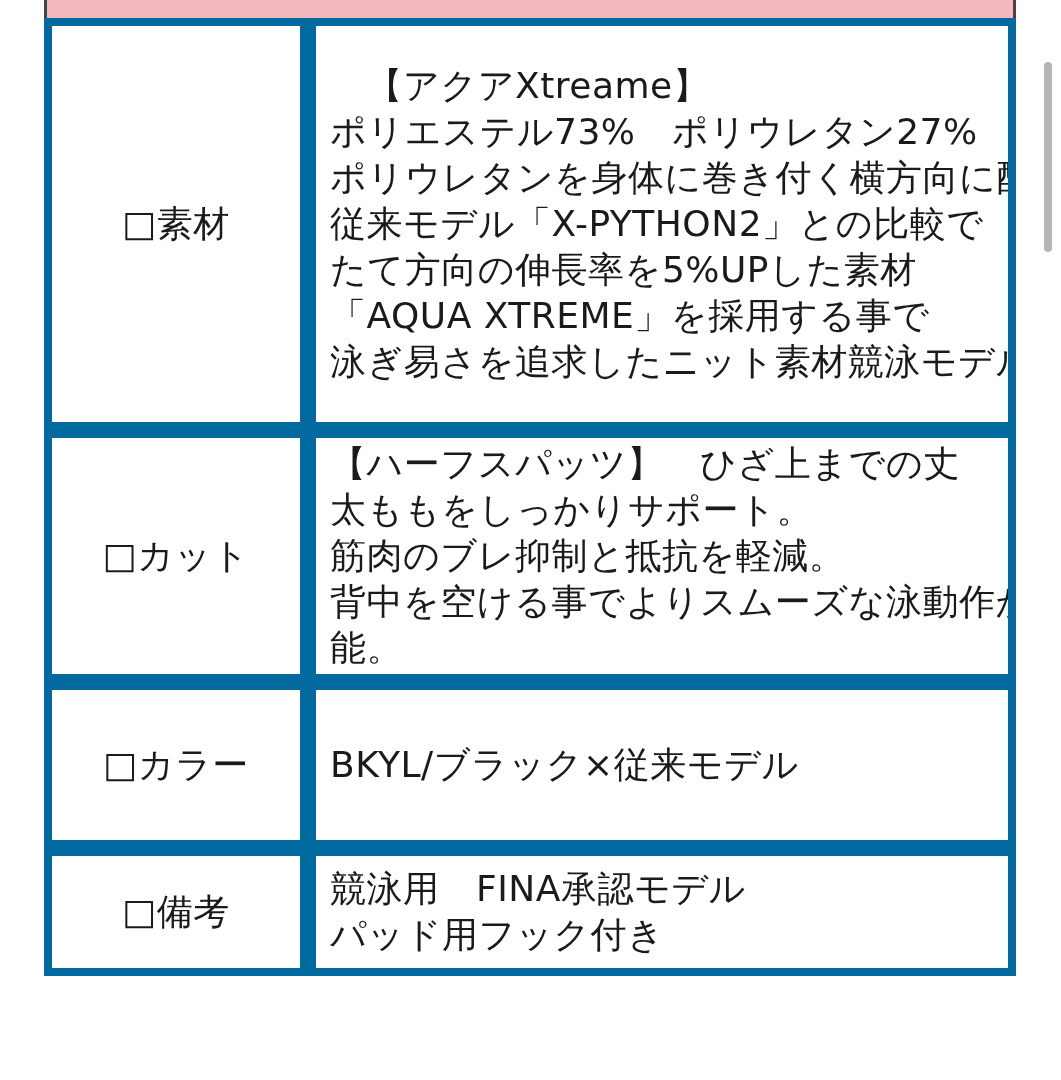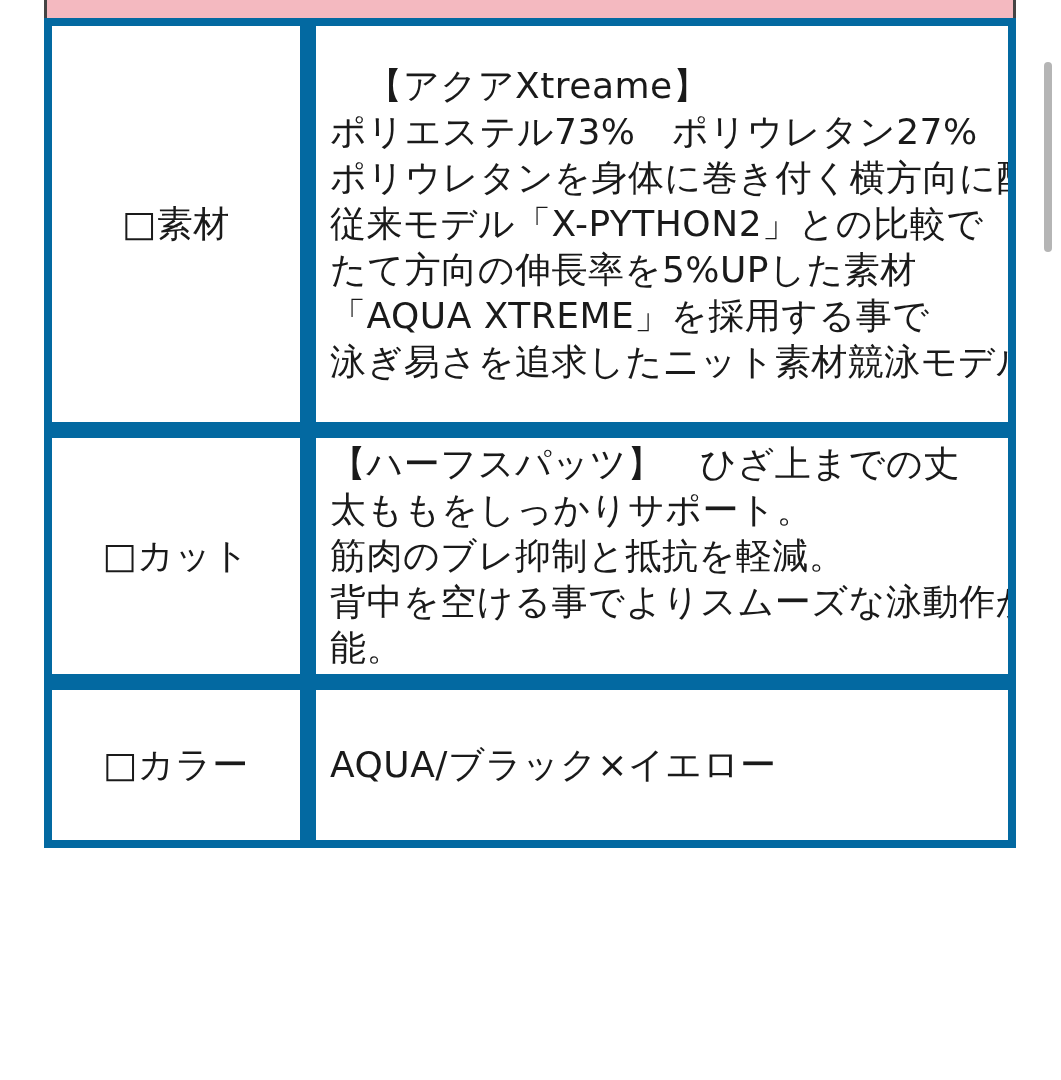--- a/index.html
+++ b/index.html
@@ -111,21 +111,26 @@
       <tr class="row-cut">
         <td class="label-cell"><span class="cell-inner">□カット</span></td>
         <td class="value-cell"><span class="cell-inner">【ハーフスパッツ】　ひざ上までの丈
 太ももをしっかりサポート。
 筋肉のブレ抑制と抵抗を軽減。
 背中を空ける事でよりスムーズな泳動作が
 能。</span></td>
       </tr>
       <tr class="row-color">
         <td class="label-cell"><span class="cell-inner">□カラー</span></td>
-        <td class="value-cell"><span class="cell-inner">AQUA/ブラック×イエロー</span></td>
+        <td class="value-cell"><span class="cell-inner">BKYL/ブラック×従来モデル</span></td>
+      </tr>
+      <tr class="row-note">
+        <td class="label-cell"><span class="cell-inner">□備考</span></td>
+        <td class="value-cell"><span class="cell-inner">競泳用　FINA承認モデル
+パッド用フック付き</span></td>
       </tr>
     </tbody>
   </table>
 
   <div class="scrollbar-track">
     <div class="scrollbar-thumb"></div>
   </div>
 
 </div>
 

